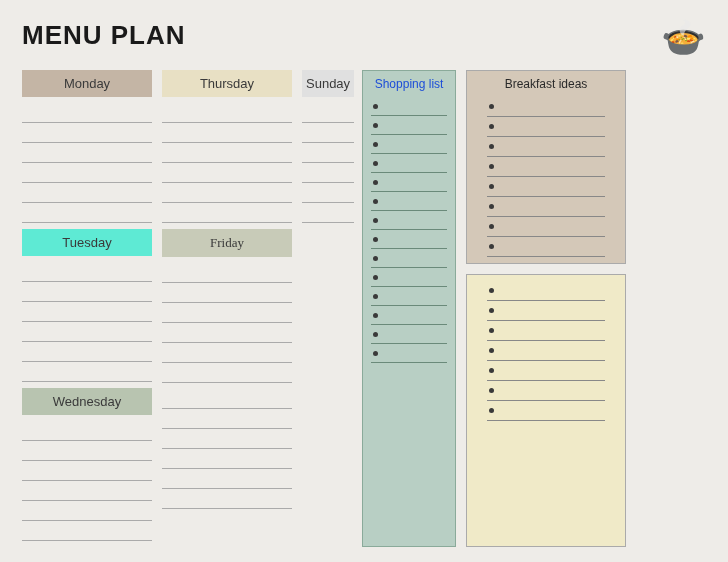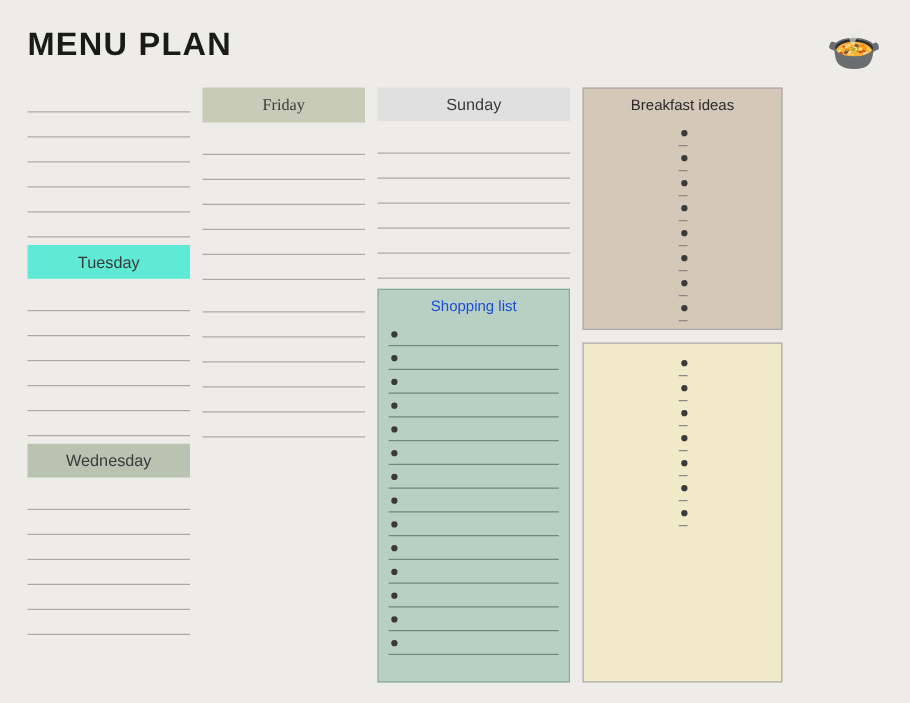--- a/index.html
+++ b/index.html
@@ -69,21 +69,21 @@
     }
     .line {
       border-bottom: 1px solid #aaa;
       height: 20px;
       width: 100%;
     }
     
     .middle-col {
       width: 154px;
       display: flex;
-      flex-direction: column;
+      flex-direction: row;
       gap: 8px;
     }
     .sunday-block {
       display: flex;
       flex-direction: column;
     }
     .shopping-block {
       background: #b8cfc4;
       border: 1px solid #8aaa9a;
       padding: 6px 8px;
@@ -119,21 +119,20 @@
       display: flex;
       flex-direction: column;
       gap: 10px;
       width: 160px;
     }
     .ideas-panel {
       border: 1px solid #aaa;
       padding: 6px 20px;
       display: flex;
       flex-direction: column;
-      align-items: center;
     }
     .ideas-panel.breakfast { background: #d4c8b8; flex: 0 0 auto; }
     .ideas-panel.lunch { background: #f0eac8; flex: 1; }
     .ideas-title {
       text-align: center;
       font-size: 12px;
       color: #2a2a2a;
       margin-bottom: 6px;
       font-weight: 500;
     }
@@ -167,20 +166,21 @@
   <div class="header">
     <span class="title">MENU PLAN</span>
     <span class="cooking-icon">🍲</span>
   </div>
 
   <div class="main-grid">
 
     <div class="day-col">
 
       <div class="day-sub-block">
+        <div class="day-header monday">Monday</div>
         <div class="lines-block">
           <div class="line"></div>
           <div class="line"></div>
           <div class="line"></div>
           <div class="line"></div>
           <div class="line"></div>
           <div class="line"></div>
         </div>
       </div>
 
@@ -204,20 +204,31 @@
           <div class="line"></div>
           <div class="line"></div>
           <div class="line"></div>
           <div class="line"></div>
         </div>
       </div>
     </div>
 
     <div class="day-col">
 
+      <div class="day-sub-block">
+        <div class="day-header thursday">Thursday</div>
+        <div class="lines-block">
+          <div class="line"></div>
+          <div class="line"></div>
+          <div class="line"></div>
+          <div class="line"></div>
+          <div class="line"></div>
+          <div class="line"></div>
+        </div>
+      </div>
 
       <div class="day-sub-block">
         <div class="day-header friday">Friday</div>
         <div class="lines-block">
           <div class="line"></div>
           <div class="line"></div>
           <div class="line"></div>
           <div class="line"></div>
           <div class="line"></div>
           <div class="line"></div>

